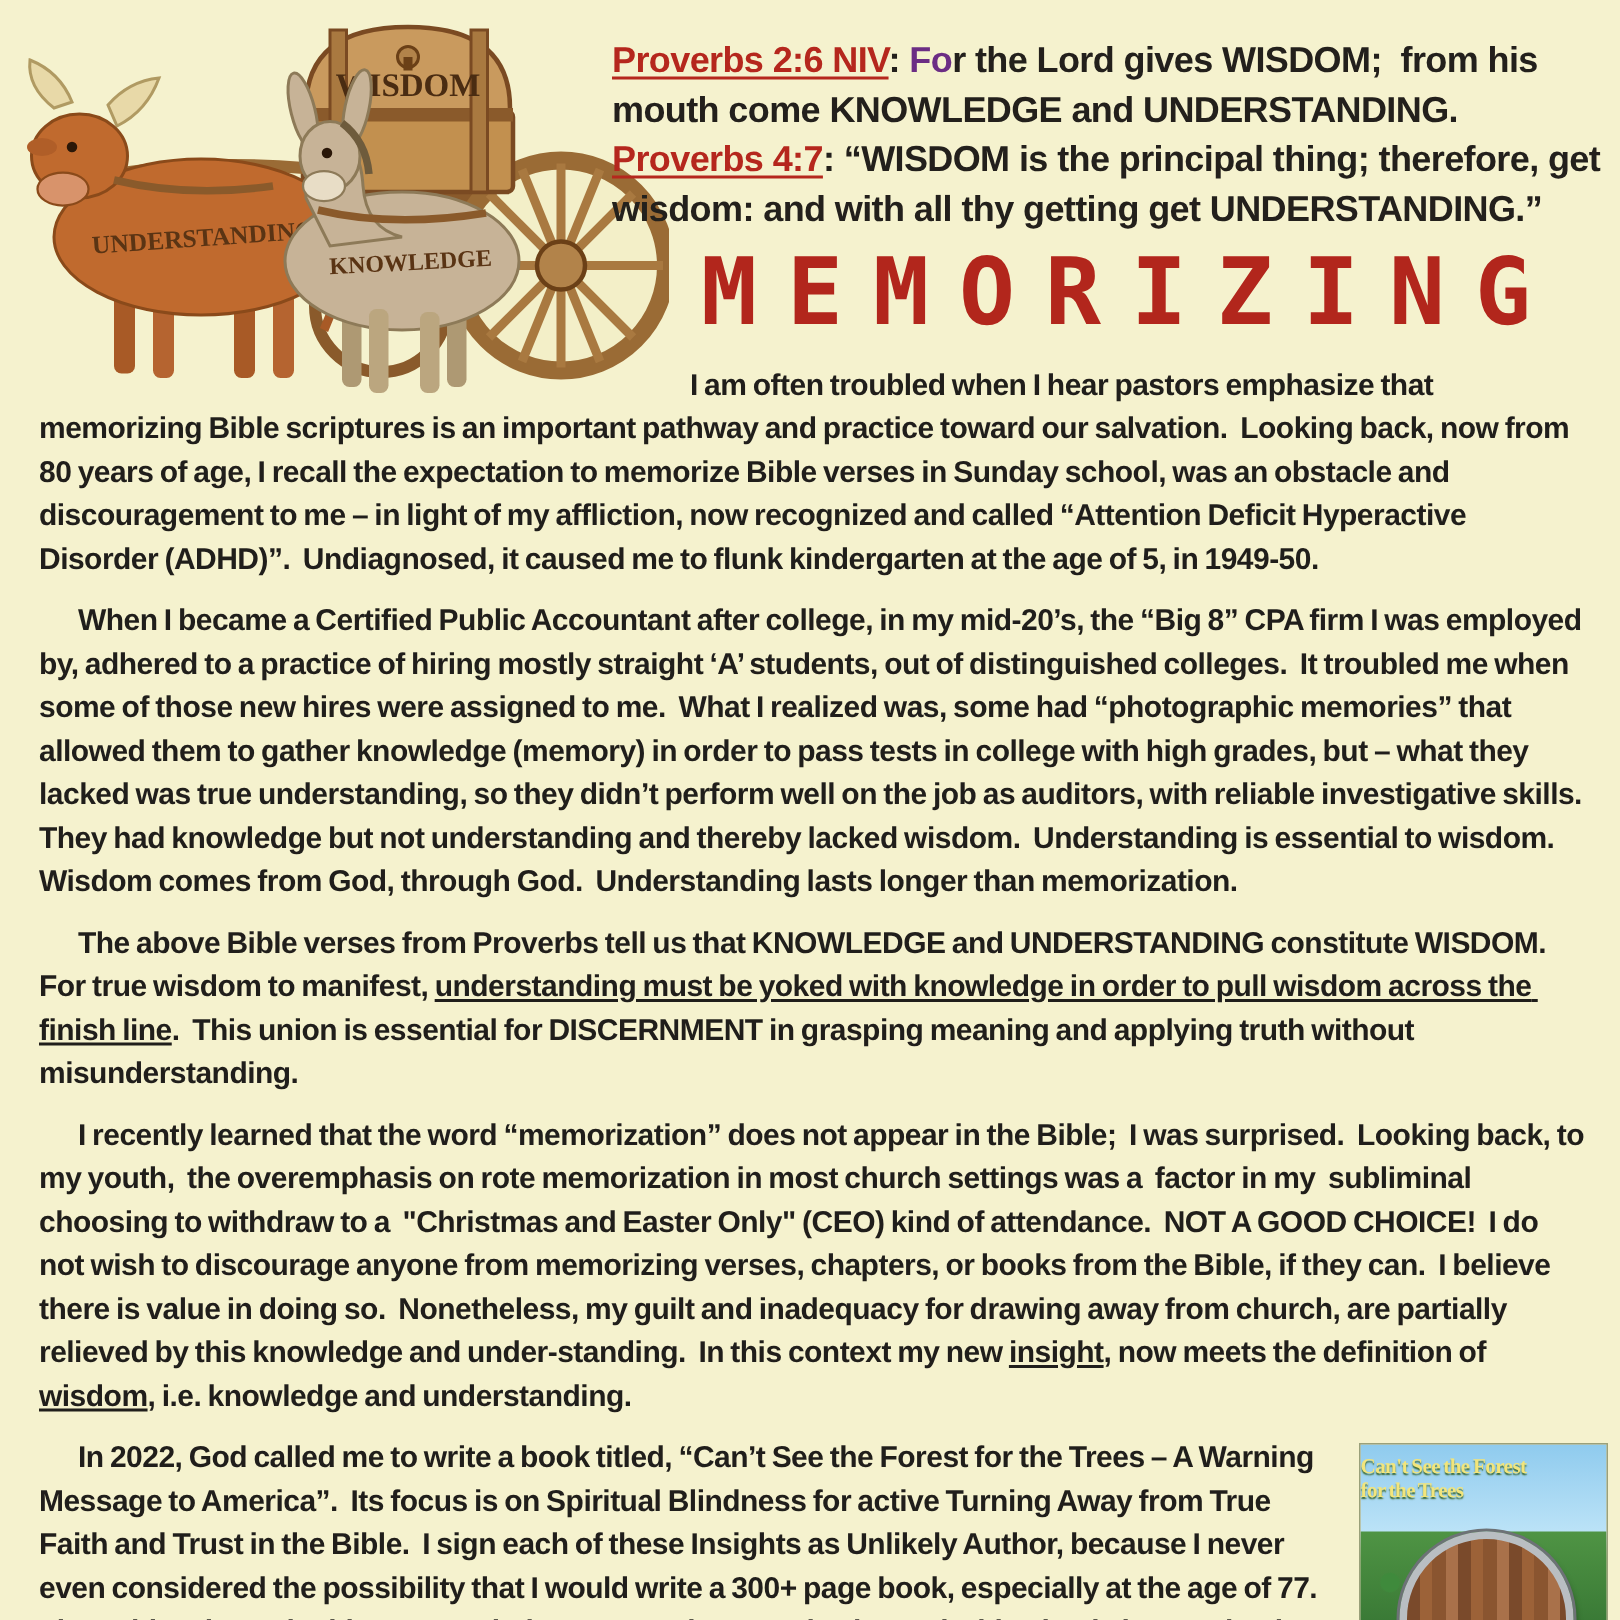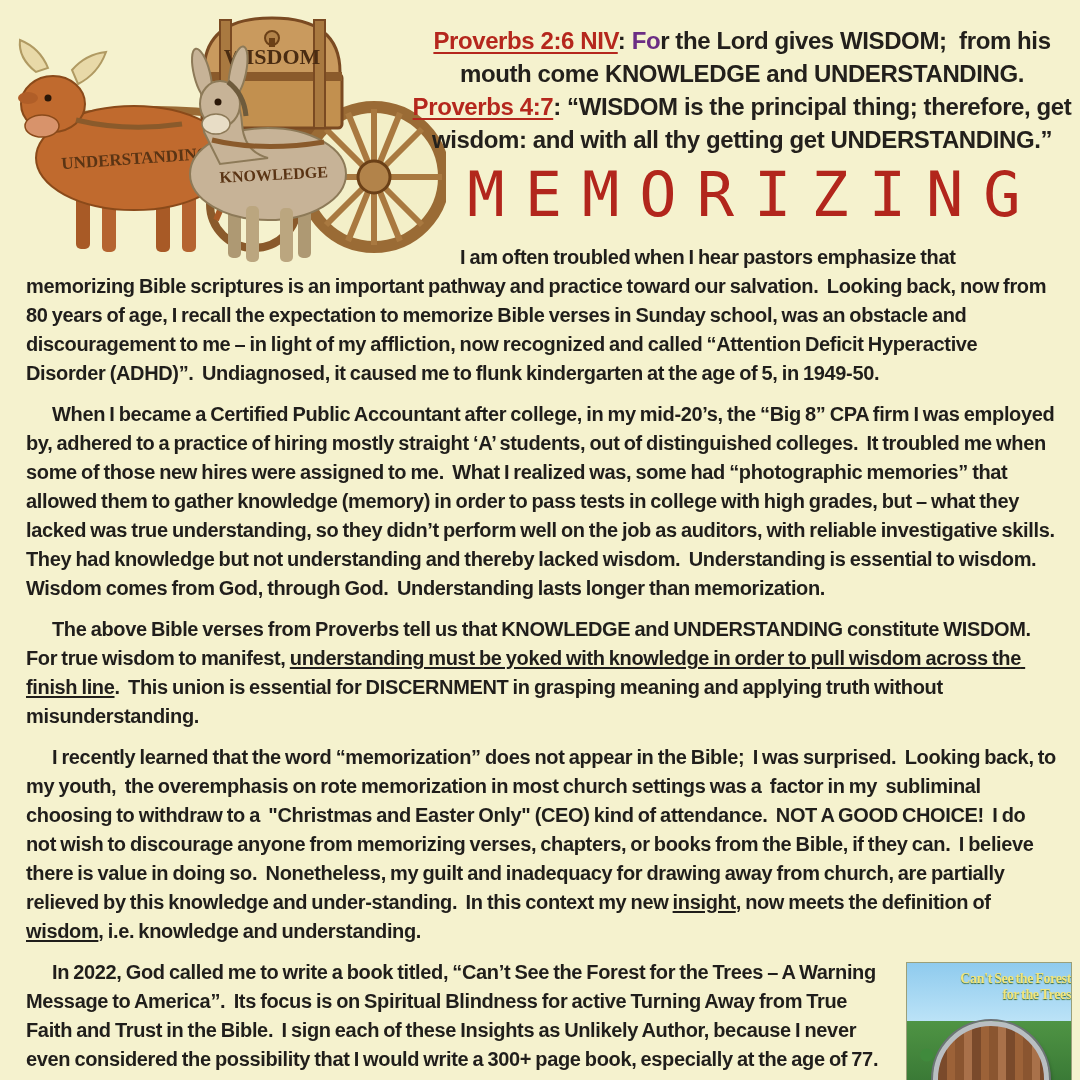--- a/index.html
+++ b/index.html
@@ -6,31 +6,31 @@
   .page{
     position:relative; width:1080px; height:1080px; overflow:hidden;
     background:#F5F2CE;
     font-family:"Liberation Sans", sans-serif;
     color:#201E1B;
   }
   
   .verses{
     position:absolute; left:408px; top:24px; width:668px;
     font-size:24px; font-weight:700; line-height:33px;
-    letter-spacing:-0.4px; text-align:center; white-space:pre-wrap;
+    letter-spacing:-0.4px; text-align:left; white-space:pre-wrap;
     color:#23201C;
   }
   .seg-ref{color:#B5271D; text-decoration:underline; text-underline-offset:3px;}
   .seg-purple{color:#6B2D84;}
   .seg-u{text-decoration:underline; text-underline-offset:2px;}
   
   .title{
     position:absolute; left:428px; top:158px; width:652px; margin:0;
     font-family:"DejaVu Sans Mono", monospace;
-    font-size:62px; font-weight:400; letter-spacing:20px;
+    font-size:62px; font-weight:700; letter-spacing:20px;
     color:#B2261C; text-align:center; white-space:nowrap;
   }
   
   .body-text{
     position:absolute; left:14px; top:231px; width:1056px;
     font-size:20px; font-weight:700; line-height:29px;
     letter-spacing:-0.35px; word-spacing:-1px;
     text-align:left;
   }
   .body-text p{margin:12px; white-space:pre-wrap;}
@@ -51,21 +51,21 @@
       radial-gradient(circle at 12% 20%, #3F8A3C 0 6px, transparent 7px),
       radial-gradient(circle at 30% 45%, #357A33 0 8px, transparent 9px),
       radial-gradient(circle at 70% 30%, #3F8A3C 0 7px, transparent 8px),
       radial-gradient(circle at 88% 55%, #2F6F2E 0 8px, transparent 9px),
       radial-gradient(circle at 20% 75%, #3F8A3C 0 9px, transparent 10px),
       radial-gradient(circle at 60% 80%, #35803A 0 10px, transparent 11px),
       radial-gradient(circle at 85% 85%, #2A642B 0 9px, transparent 10px),
       linear-gradient(180deg,#4F9444 0%, #2E6B2E 55%, #1F4D20 100%);
   }
   .book-title{
-    position:absolute; top:8px; left:0; right:0; text-align:right;
+    position:absolute; top:8px; left:0; right:0; text-align:left;
     font-family:"Liberation Serif", serif; font-weight:700;
     font-size:14px; line-height:16px; color:#F2E57C;
     text-shadow:0 1px 1px #3c6a33;
   }
   .book-subtitle{
     position:absolute; top:42px; left:0; right:0; text-align:center;
     font-family:"Liberation Serif", serif; font-weight:700;
     font-size:9px; color:#2F7D32; text-shadow:0 0 1px #d9f0d2;
   }
   .magnifier{

